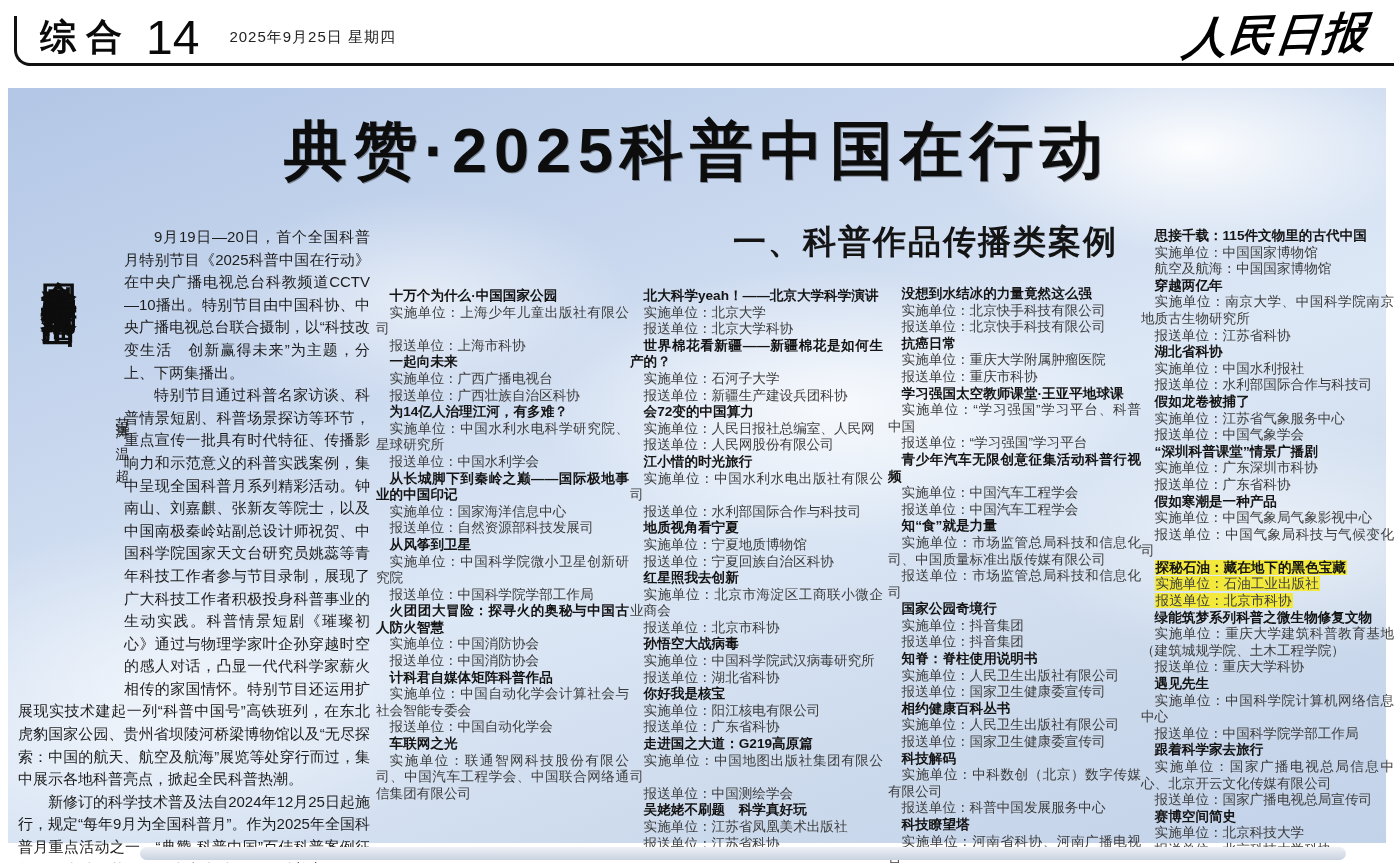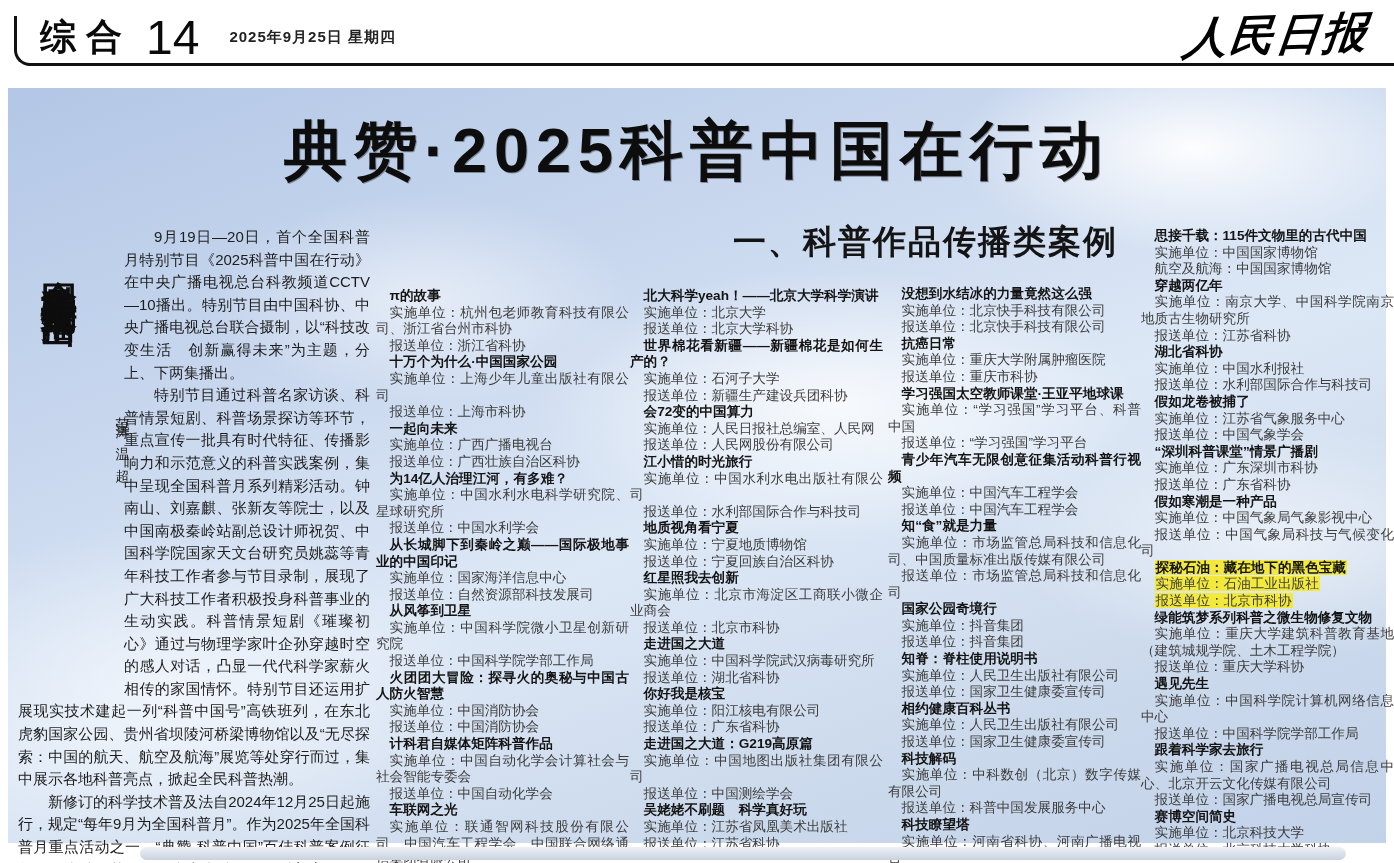--- a/index.html
+++ b/index.html
@@ -13,21 +13,21 @@
   .masthead { position:absolute; top:0; left:0; right:0; height:88px; background:#fff; }
   .bracket-curve {
     position:absolute; left:14px; top:16px; width:18px; height:47px;
     border-left:3px solid #111; border-bottom:3px solid #111;
     border-bottom-left-radius:16px;
   }
   .header-rule { position:absolute; top:63px; left:28px; right:0; height:2.5px; background:#111; }
   .section-block { position:absolute; left:40px; top:10px; display:flex; align-items:center; }
   .section-name { font-size:36px; font-weight:700; letter-spacing:10px; color:#0a0a0a; }
   .page-number { font-size:48px; font-weight:400; margin-left:14px; color:#0a0a0a; }
-  .issue-date { font-size:15px; font-weight:700; margin-left:30px; color:#222; letter-spacing:1px; }
+  .issue-date { font-size:15px; font-weight:400; margin-left:30px; color:#222; letter-spacing:1px; }
   .paper-logo {
     position:absolute; right:26px; top:6px; font-family:"Liberation Serif", serif;
     font-style:italic; font-weight:700; font-size:44px; letter-spacing:2px;
     transform:skewX(-8deg) rotate(-2deg); color:#000;
   }
 
   
   .board {
     position:absolute; left:8px; right:8px; top:88px; bottom:20px;
     background:
@@ -120,25 +120,20 @@
       </div>
       <div class="intro-text" id="intro-text">
           <p>9月19日—20日，首个全国科普月特别节目《2025科普中国在行动》在中央广播电视总台科教频道CCTV—10播出。特别节目由中国科协、中央广播电视总台联合摄制，以“科技改变生活　创新赢得未来”为主题，分上、下两集播出。</p>
           <p>特别节目通过科普名家访谈、科普情景短剧、科普场景探访等环节，重点宣传一批具有时代特征、传播影响力和示范意义的科普实践案例，集中呈现全国科普月系列精彩活动。钟南山、刘嘉麒、张新友等院士，以及中国南极秦岭站副总设计师祝贺、中国科学院国家天文台研究员姚蕊等青年科技工作者参与节目录制，展现了广大科技工作者积极投身科普事业的生动实践。科普情景短剧《璀璨初心》通过与物理学家叶企孙穿越时空的感人对话，凸显一代代科学家薪火相传的家国情怀。特别节目还运用扩展现实技术建起一列“科普中国号”高铁班列，在东北虎豹国家公园、贵州省坝陵河桥梁博物馆以及“无尽探索：中国的航天、航空及航海”展览等处穿行而过，集中展示各地科普亮点，掀起全民科普热潮。</p>
           <p>新修订的科学技术普及法自2024年12月25日起施行，规定“每年9月为全国科普月”。作为2025年全国科普月重点活动之一，“典赞·科普中国”百佳科普案例征集活动为特别节目提供内容支持。百佳科普案例包括“会72变的中国算力”“十万个为什么·中国国家公园”等科普作品传播类案例、“格致论道”科学文化演讲活动等科普活动服务类案例以及“文化润疆　乡约科普——巴音郭楞蒙古自治州乡村科普馆”等科普阵地建设类案例，“AI越来越‘聪明’，它的话都很准确？”等流言真相解读入选科学领域流言榜。</p>
         </div>
     </div>
 
     <div class="case-col" id="col-0">
         <div class="entry">
-          <div class="entry-title"><span>π的故事</span></div>
-          <div class="entry-line"><span>实施单位：杭州包老师教育科技有限公司、浙江省台州市科协</span></div>
-          <div class="entry-line"><span>报送单位：浙江省科协</span></div>
-        </div>
-        <div class="entry">
           <div class="entry-title"><span>十万个为什么·中国国家公园</span></div>
           <div class="entry-line"><span>实施单位：上海少年儿童出版社有限公司</span></div>
           <div class="entry-line"><span>报送单位：上海市科协</span></div>
         </div>
         <div class="entry">
           <div class="entry-title"><span>一起向未来</span></div>
           <div class="entry-line"><span>实施单位：广西广播电视台</span></div>
           <div class="entry-line"><span>报送单位：广西壮族自治区科协</span></div>
         </div>
         <div class="entry">
@@ -196,21 +191,21 @@
           <div class="entry-title"><span>地质视角看宁夏</span></div>
           <div class="entry-line"><span>实施单位：宁夏地质博物馆</span></div>
           <div class="entry-line"><span>报送单位：宁夏回族自治区科协</span></div>
         </div>
         <div class="entry">
           <div class="entry-title"><span>红星照我去创新</span></div>
           <div class="entry-line"><span>实施单位：北京市海淀区工商联小微企业商会</span></div>
           <div class="entry-line"><span>报送单位：北京市科协</span></div>
         </div>
         <div class="entry">
-          <div class="entry-title"><span>走进国之大道</span></div>
+          <div class="entry-title"><span>孙悟空大战病毒</span></div>
           <div class="entry-line"><span>实施单位：中国科学院武汉病毒研究所</span></div>
           <div class="entry-line"><span>报送单位：湖北省科协</span></div>
         </div>
         <div class="entry">
           <div class="entry-title"><span>你好我是核宝</span></div>
           <div class="entry-line"><span>实施单位：阳江核电有限公司</span></div>
           <div class="entry-line"><span>报送单位：广东省科协</span></div>
         </div>
         <div class="entry">
           <div class="entry-title"><span>走进国之大道：G219高原篇</span></div>

